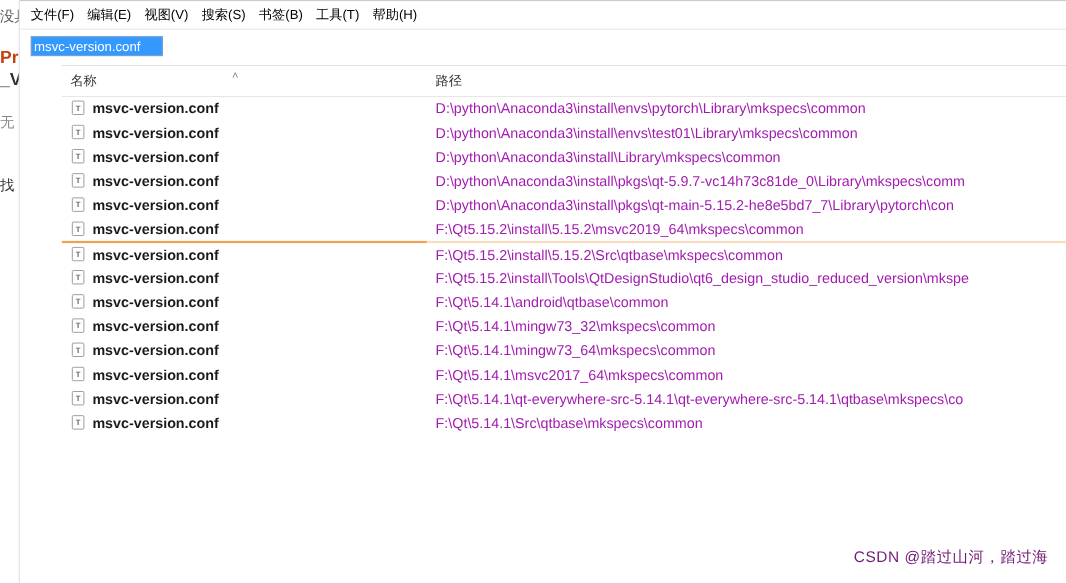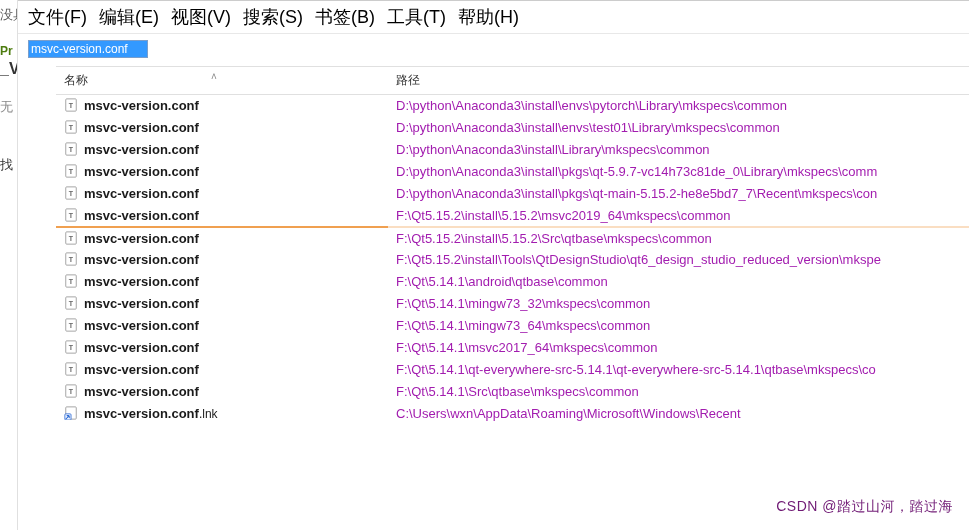--- a/index.html
+++ b/index.html
@@ -34,21 +34,21 @@
       right: 0;
       bottom: 0;
       display: flex;
       flex-direction: column;
       border-top: 1px solid #ccc;
     }
     .menubar {
       display: flex;
       gap: 12px;
       padding: 4px 10px;
-      font-size: 18px;
+      font-size: 12px;
       color: #000;
       border-bottom: 1px solid #e8e8e8;
     }
     .menubar span { cursor: default; }
     .searchbar {
       padding: 6px 8px 8px 8px;
     }
     .sel-highlight {
       background: #3399ff;
       color: #fff;
@@ -119,21 +119,21 @@
       color: #701a75;
       font-size: 14px;
       letter-spacing: 0.5px;
     }
   </style>
 </head>
 <body>
 
 <div class="left-crop">
   <div>没具</div>
-  <div style="font-weight:bold;color:#4d7c0f;font-size:12px;">Pr</div>
+  <div style="font-weight:bold;color:#c2410c;font-size:16px;">Pr</div>
   <div style="font-weight:bold;color:#333;font-size:16px;margin-top:-18px;text-align:right;">_V</div>
   <div style="color:#888;">无</div>
   <div style="color:#333;margin-top:40px;">找</div>
 </div>
 
 <div class="main">
 
   <div class="menubar">
     <span>文件(F)</span>
     <span>编辑(E)</span>
@@ -188,21 +188,21 @@
                   <rect x="2" y="1" width="12" height="14" rx="1" fill="#fff" stroke="#999" stroke-width="1"></rect>
                   <text x="8" y="11" text-anchor="middle" font-size="8" fill="#666" font-family="sans-serif">T</text>
                 </svg></span><span>msvc-version.conf</span></td>
             <td class="path-cell">D:\python\Anaconda3\install\pkgs\qt-5.9.7-vc14h73c81de_0\Library\mkspecs\comm</td>
           </tr>
           <tr>
             <td class="name-cell"><span class="file-icon"><svg viewBox="0 0 16 16">
                   <rect x="2" y="1" width="12" height="14" rx="1" fill="#fff" stroke="#999" stroke-width="1"></rect>
                   <text x="8" y="11" text-anchor="middle" font-size="8" fill="#666" font-family="sans-serif">T</text>
                 </svg></span><span>msvc-version.conf</span></td>
-            <td class="path-cell">D:\python\Anaconda3\install\pkgs\qt-main-5.15.2-he8e5bd7_7\Recent\mkspecs\con</td>
+            <td class="path-cell">D:\python\Anaconda3\install\pkgs\qt-main-5.15.2-he8e5bd7_7\Library\pytorch\con</td>
           </tr>
           <tr class="hl">
             <td class="name-cell"><span class="file-icon"><svg viewBox="0 0 16 16">
                   <rect x="2" y="1" width="12" height="14" rx="1" fill="#fff" stroke="#999" stroke-width="1"></rect>
                   <text x="8" y="11" text-anchor="middle" font-size="8" fill="#666" font-family="sans-serif">T</text>
                 </svg></span><span>msvc-version.conf</span></td>
             <td class="path-cell">F:\Qt5.15.2\install\5.15.2\msvc2019_64\mkspecs\common</td>
           </tr>
           <tr>
             <td class="name-cell"><span class="file-icon"><svg viewBox="0 0 16 16">
@@ -252,28 +252,20 @@
                   <text x="8" y="11" text-anchor="middle" font-size="8" fill="#666" font-family="sans-serif">T</text>
                 </svg></span><span>msvc-version.conf</span></td>
             <td class="path-cell">F:\Qt\5.14.1\qt-everywhere-src-5.14.1\qt-everywhere-src-5.14.1\qtbase\mkspecs\co</td>
           </tr>
           <tr>
             <td class="name-cell"><span class="file-icon"><svg viewBox="0 0 16 16">
                   <rect x="2" y="1" width="12" height="14" rx="1" fill="#fff" stroke="#999" stroke-width="1"></rect>
                   <text x="8" y="11" text-anchor="middle" font-size="8" fill="#666" font-family="sans-serif">T</text>
                 </svg></span><span>msvc-version.conf</span></td>
             <td class="path-cell">F:\Qt\5.14.1\Src\qtbase\mkspecs\common</td>
-          </tr>
-          <tr>
-            <td class="name-cell"><span class="file-icon lnk-icon"><svg viewBox="0 0 16 16">
-                  <rect x="2" y="1" width="12" height="14" rx="1" fill="#fff" stroke="#999" stroke-width="1"></rect>
-                  <rect x="1" y="9" width="7" height="7" rx="1" fill="#fff" stroke="#2e6cd6" stroke-width="1"></rect>
-                  <path class="arrow" d="M2 15 L6 11 M6 11 L6 14 M6 11 L3 11" stroke="#2e6cd6" stroke-width="1.2" fill="none"></path>
-                </svg></span><span>msvc-version.conf</span><span class="lnk-ext">.lnk</span></td>
-            <td class="path-cell">C:\Users\wxn\AppData\Roaming\Microsoft\Windows\Recent</td>
           </tr>
         </tbody>
     </table>
   </div>
 
 </div>
 
 <div class="watermark">CSDN @踏过山河，踏过海</div>
 
 </body></html>

